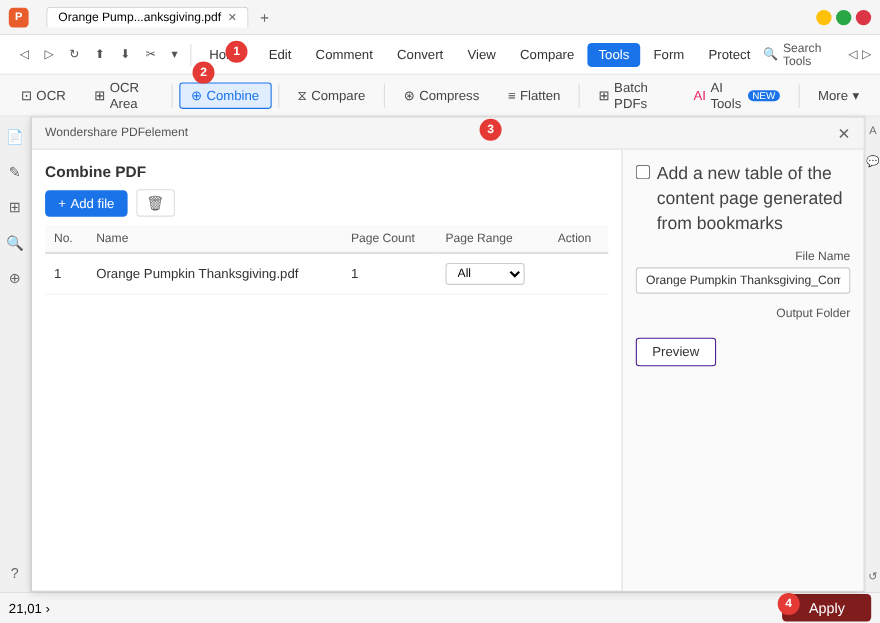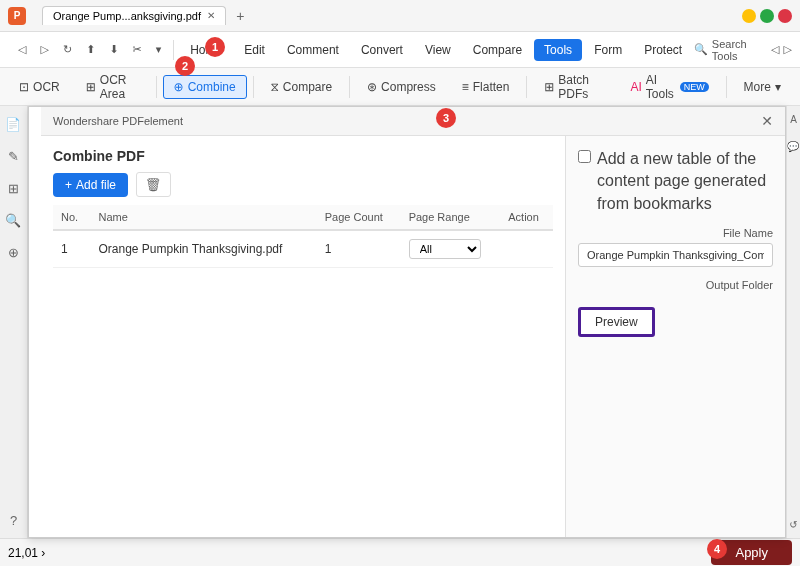--- a/index.html
+++ b/index.html
@@ -35,21 +35,21 @@
     .badge { background: #1a73e8; color: white; font-size: 9px; border-radius: 8px; padding: 0 4px; margin-left: 2px; }
 
     
     .left-sidebar { width: 28px; background: #f0f0f0; border-right: 1px solid #ddd; display: flex; flex-direction: column; align-items: center; padding-top: 8px; gap: 12px; }
     .sidebar-icon { width: 20px; height: 20px; display: flex; align-items: center; justify-content: center; color: #666; font-size: 13px; cursor: pointer; }
 
     
     .panel-area { flex: 1; display: flex; flex-direction: column; background: white; }
 
     
-    .dialog { margin: 0; background: white; border: 1px solid #ccc; box-shadow: 0 2px 8px rgba(0,0,0,0.15); display: flex; flex-direction: column; height: 100%; padding-left: 12px; }
+    .dialog { margin: 0; background: white; border: 1px solid #ccc; box-shadow: 0 2px 8px rgba(0,0,0,0.15); display: flex; flex-direction: column; height: 100%; }
     .dialog-header { background: #f5f5f5; padding: 6px 12px; border-bottom: 1px solid #e0e0e0; display: flex; align-items: center; justify-content: space-between; font-size: 11px; color: #555; }
     .dialog-close { cursor: pointer; color: #666; font-size: 14px; }
 
     .combine-panel { display: flex; flex: 1; overflow: hidden; }
 
     
     .combine-left { flex: 1; padding: 12px; display: flex; flex-direction: column; gap: 8px; }
     .combine-title { font-size: 14px; font-weight: 600; color: #333; }
     .combine-toolbar { display: flex; align-items: center; gap: 8px; }
     .add-file-btn { background: #1a73e8; color: white; border: none; padding: 5px 12px; border-radius: 4px; font-size: 12px; cursor: pointer; display: flex; align-items: center; gap: 4px; }
@@ -65,21 +65,21 @@
     
     .combine-right { width: 220px; border-left: 1px solid #e0e0e0; padding: 12px; display: flex; flex-direction: column; gap: 12px; background: #fafafa; }
     .option-row { display: flex; align-items: flex-start; gap: 6px; }
     .option-checkbox { margin-top: 2px; }
     .option-text { font-size: 16px; color: #444; line-height: 1.4; }
     .field-label { font-size: 11px; color: #555; font-weight: 500; margin-bottom: 4px; text-align: right; }
     .field-input { width: 100%; border: 1px solid #ccc; border-radius: 3px; padding: 5px 8px; font-size: 11px; background: white; color: #333; }
     .field-select { width: 100%; border: 1px solid #ccc; border-radius: 3px; padding: 5px 8px; font-size: 11px; background: white; color: #333; appearance: none; }
     .select-wrapper { position: relative; }
     .select-wrapper::after { content: '▾'; position: absolute; right: 8px; top: 50%; transform: translateY(-50%); color: #666; font-size: 10px; pointer-events: none; }
-    .preview-btn { border: 3px solid #4c1d95; background: white; padding: 5px 14px; border-radius: 3px; font-size: 12px; cursor: pointer; color: #333; }
+    .preview-btn { border: 1px solid #4c1d95; background: white; padding: 5px 14px; border-radius: 3px; font-size: 12px; cursor: pointer; color: #333; }
 
     
     .bottom-bar { height: 28px; background: #f5f5f5; border-top: 1px solid #ddd; display: flex; align-items: center; padding: 0 8px; justify-content: space-between; gap: 48px; }
 
     
     .right-sidebar { width: 14px; background: #f0f0f0; border-left: 1px solid #ddd; }
     .apply-btn { background: #7f1d1d; color: white; border: none; padding: 5px 24px; border-radius: 4px; font-size: 13px; cursor: pointer; font-weight: 500; }
 
     
     .step-badge { display: inline-flex; align-items: center; justify-content: center; width: 20px; height: 20px; background: #e53935; color: white; border-radius: 50%; font-size: 11px; font-weight: bold; position: absolute; }

